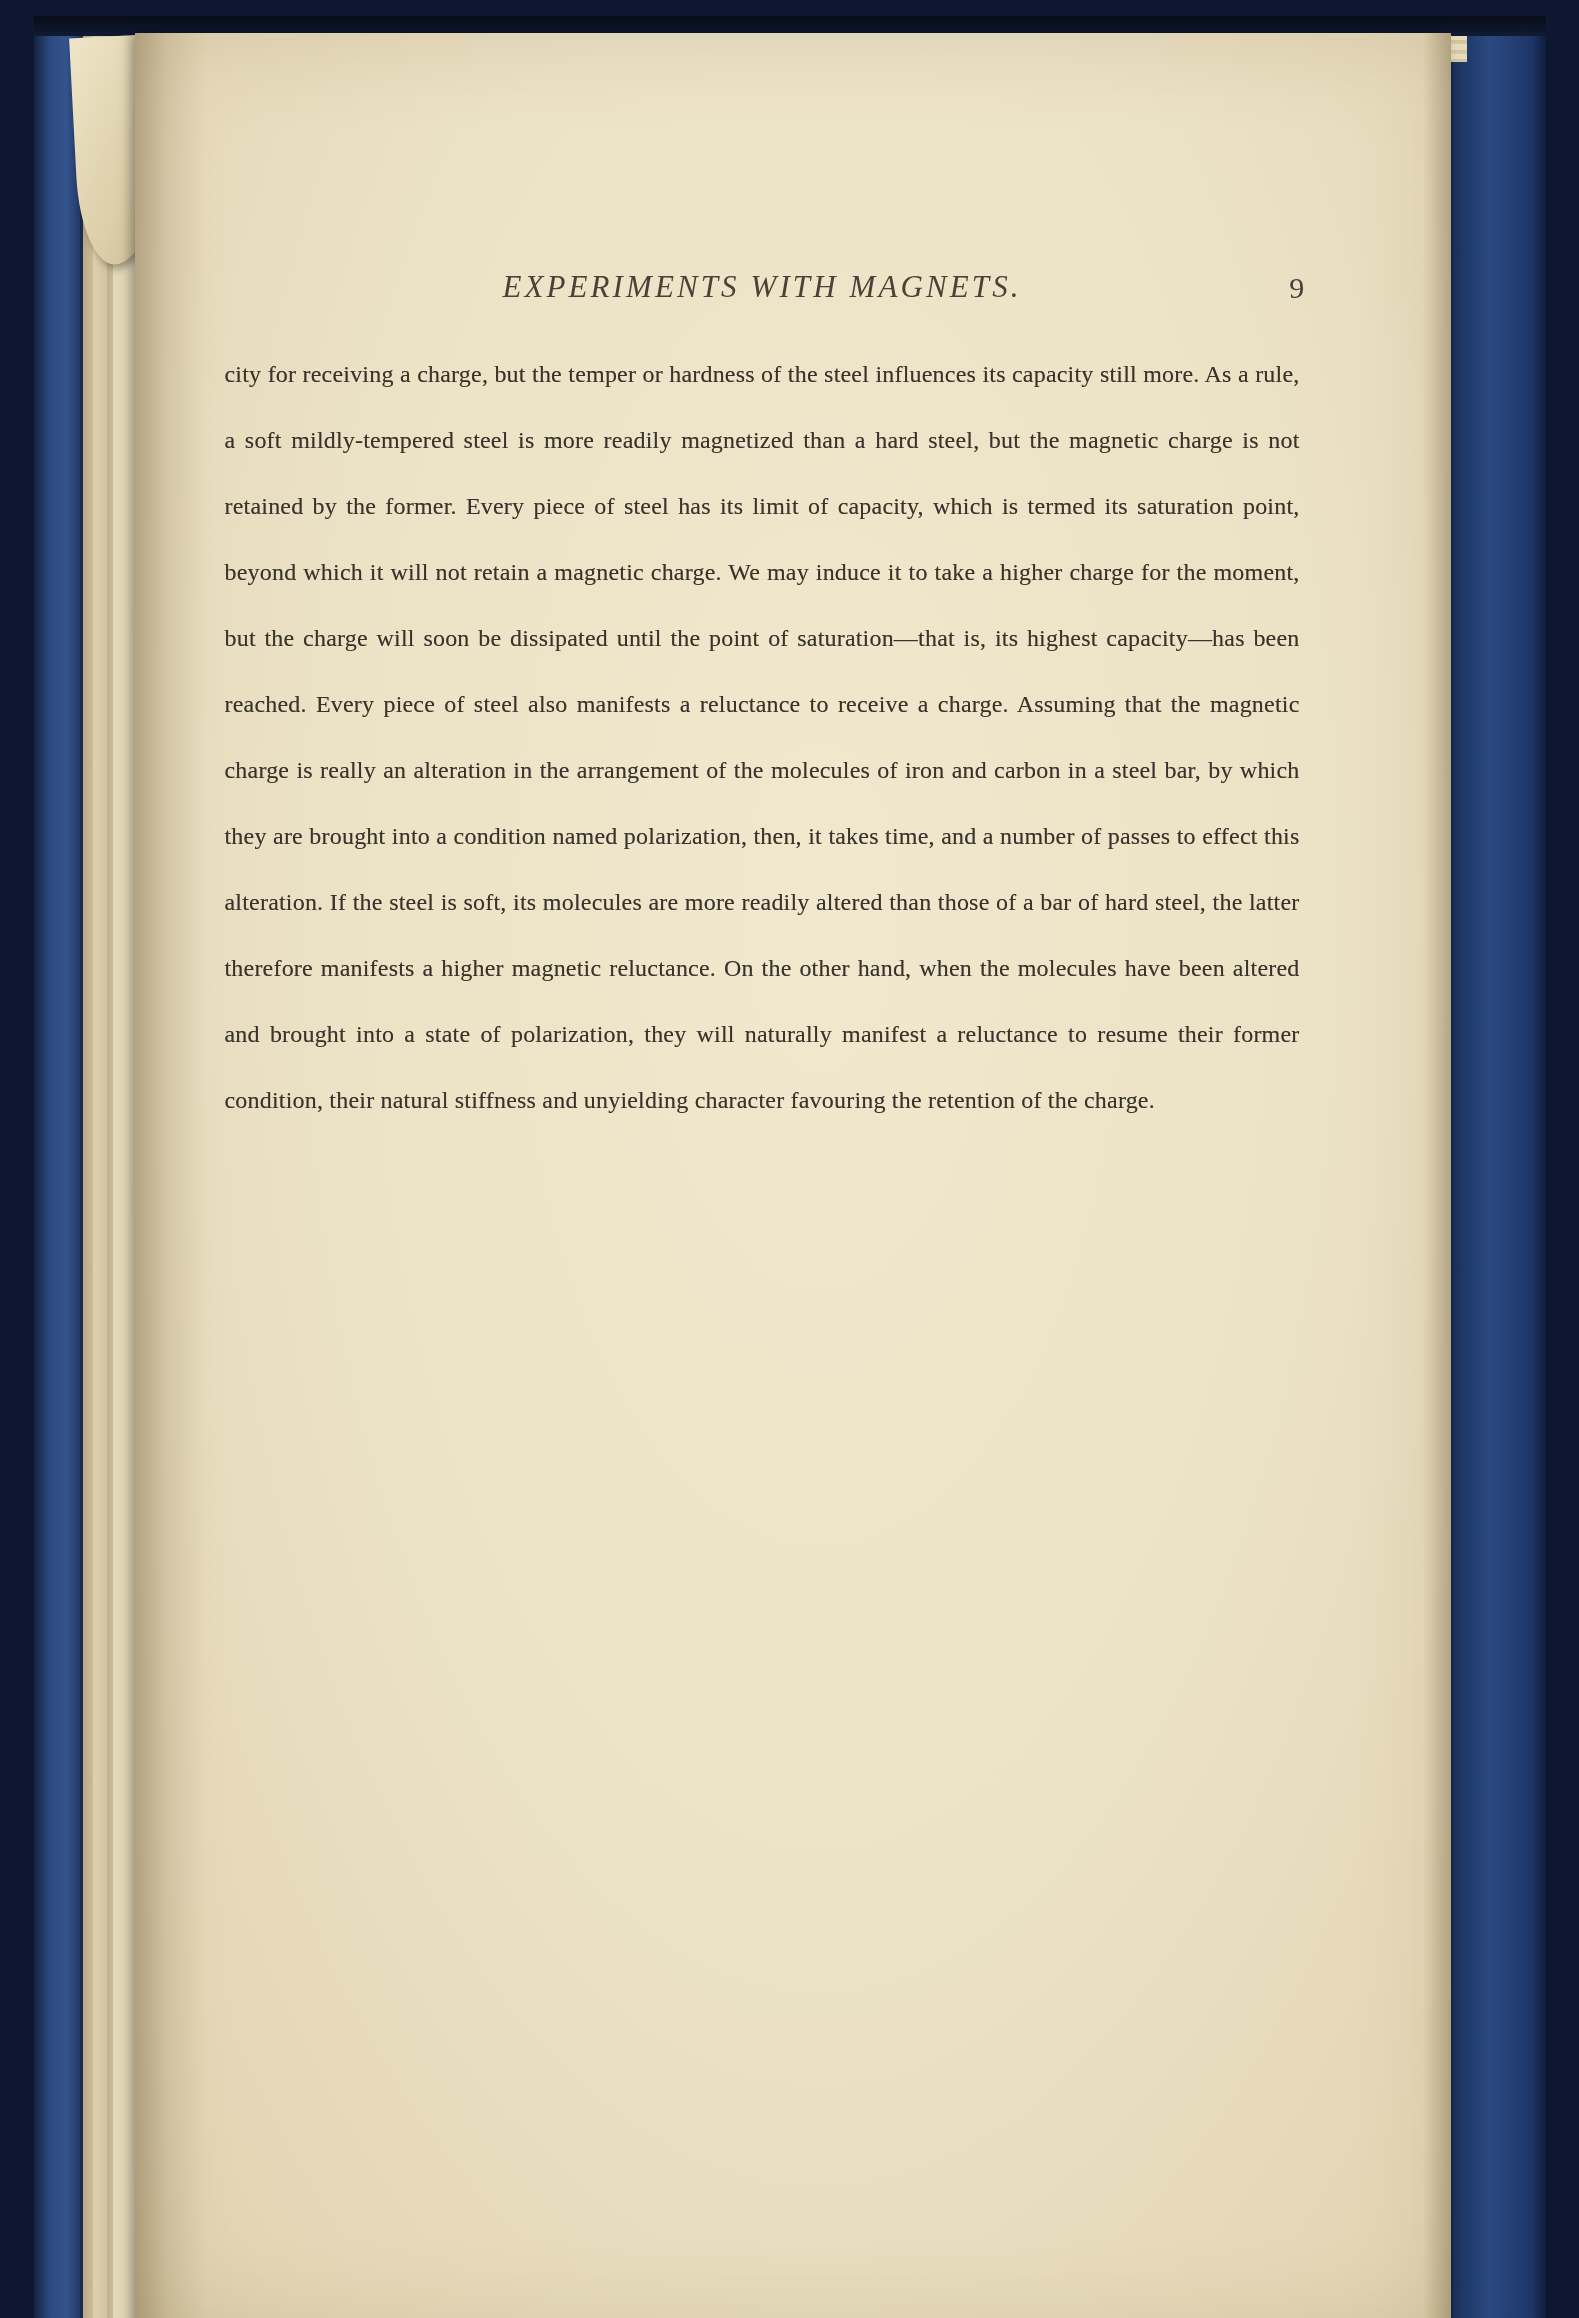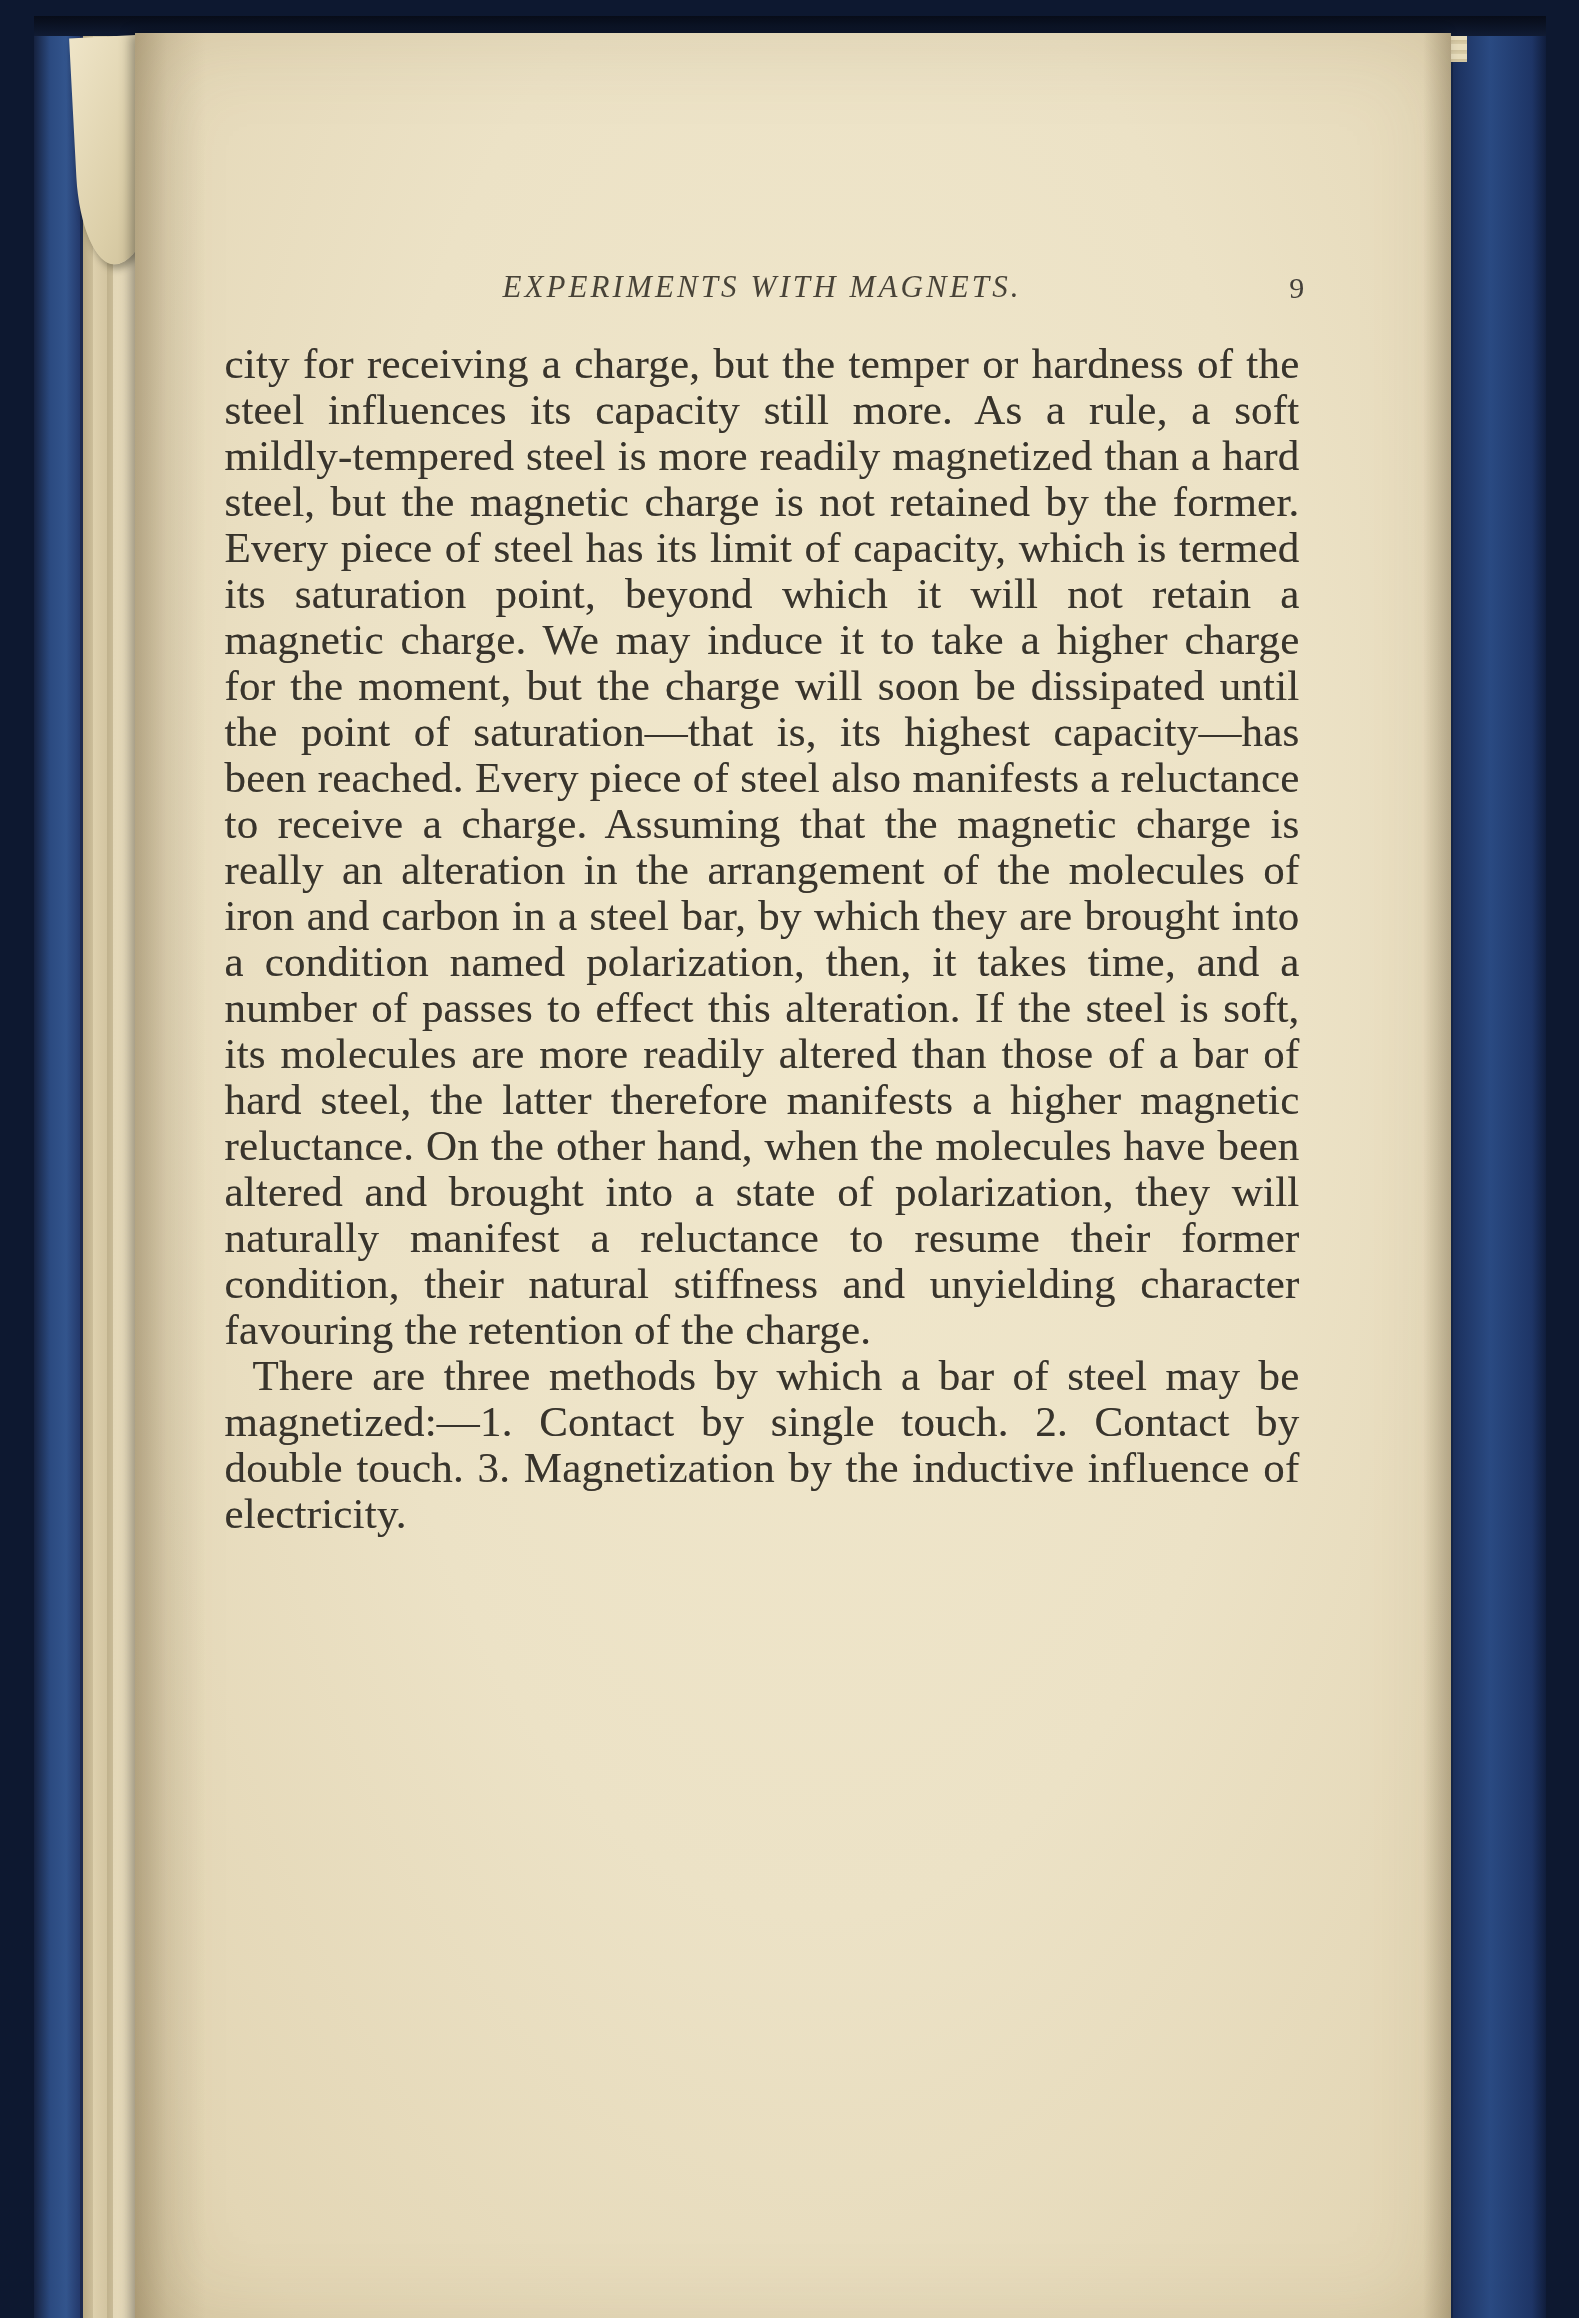--- a/index.html
+++ b/index.html
@@ -115,22 +115,22 @@
   .running-header .page-number {
     position: absolute;
     right: -4.7px; top: 1.6px;
     font-style: normal;
     letter-spacing: 0;
     font-size: 30px;
     color: #44403a;
   }
   .page-body {
     margin-top: 28px;
-    font-size: 43px;
-    line-height: 46px;
+    font-size: 24px;
+    line-height: 66px;
     text-align: justify;
     letter-spacing: 0.2px;
     color: #38342c;
     text-shadow: 0 0 0.5px rgba(56,52,44,0.45);
   }
   .page-body p {
     margin: 0;
   }
   .para-indented {
     text-indent: 28px;
@@ -160,20 +160,19 @@
 
       <div class="running-header">
         <span>EXPERIMENTS WITH MAGNETS.</span>
         <span class="page-number">9</span>
       </div>
 
       <div class="page-body">
 
         <p class="para-continuation">city for receiving a charge, but the temper or hardness of the steel influences its capacity still more.  As a rule, a soft mildly-tempered steel is more readily magnetized than a hard steel, but the magnetic charge is not retained by the former.  Every piece of steel has its limit of capacity, which is termed its saturation point, beyond which it will not retain a magnetic charge.  We may induce it to take a higher charge for the moment, but the charge will soon be dissipated until the point of saturation—that is, its highest capacity—has been reached.  Every piece of steel also manifests a reluctance to receive a charge.  Assuming that the magnetic charge is really an alteration in the arrangement of the molecules of iron and carbon in a steel bar, by which they are brought into a condition named polarization, then, it takes time, and a number of passes to effect this alteration.  If the steel is soft, its molecules are more readily altered than those of a bar of hard steel, the latter therefore manifests a higher magnetic reluctance.  On the other hand, when the molecules have been altered and brought into a state of polarization, they will naturally manifest a reluctance to resume their former condition, their natural stiffness and unyielding character favouring the retention of the charge.</p>
 
-        <p class="para-indented">There are three methods by which a bar of steel may be magnetized:—1. Contact by single touch.  2. Contact by double touch.  3. Magnetization by the inductive influence of electricity.</p>
 
 
       </div>
     </div>
   </div>
 </div>
 
 
 </body></html>

